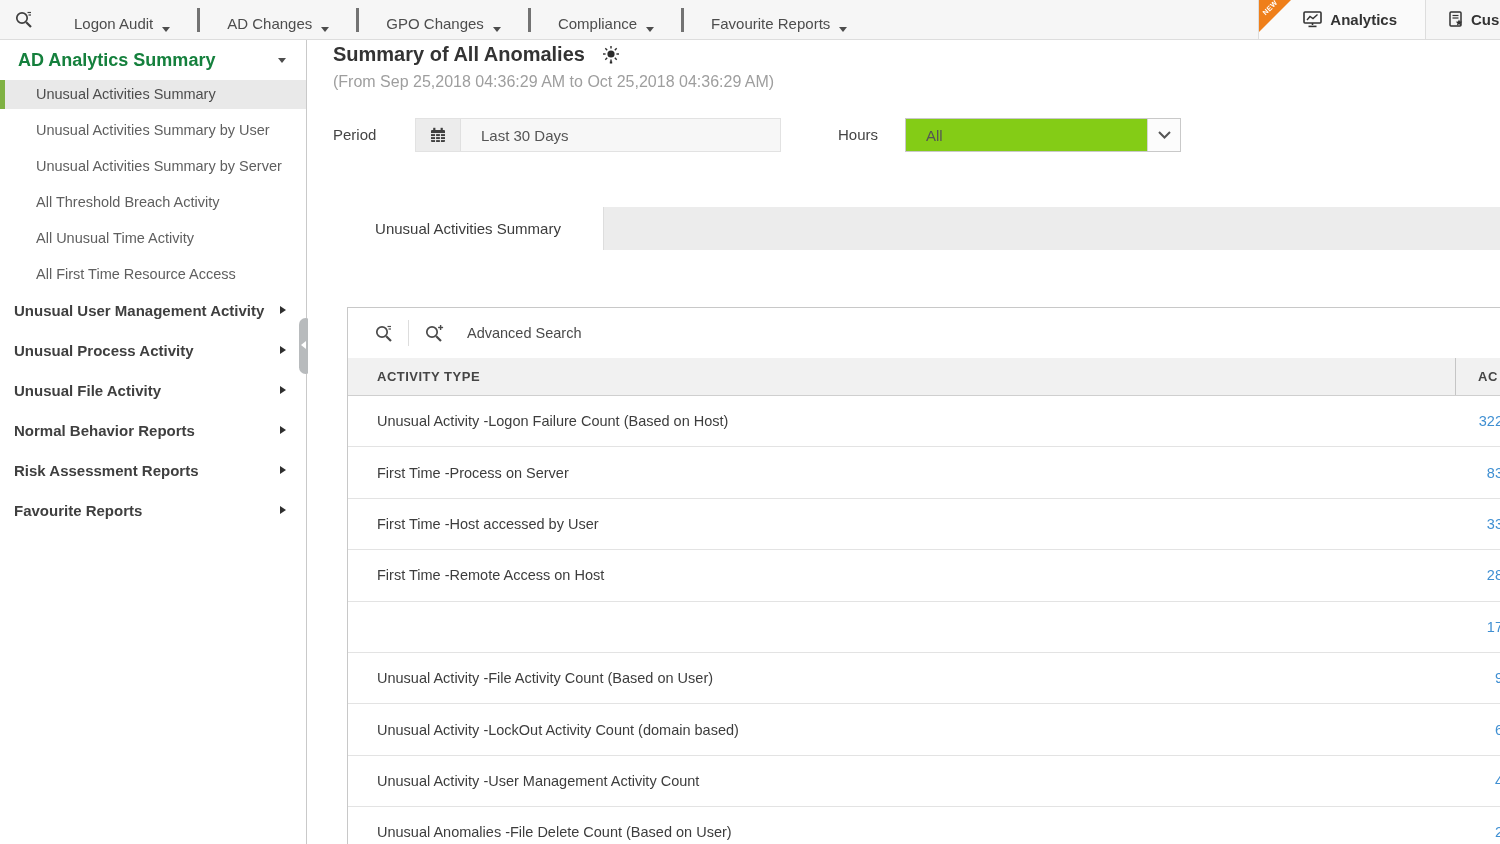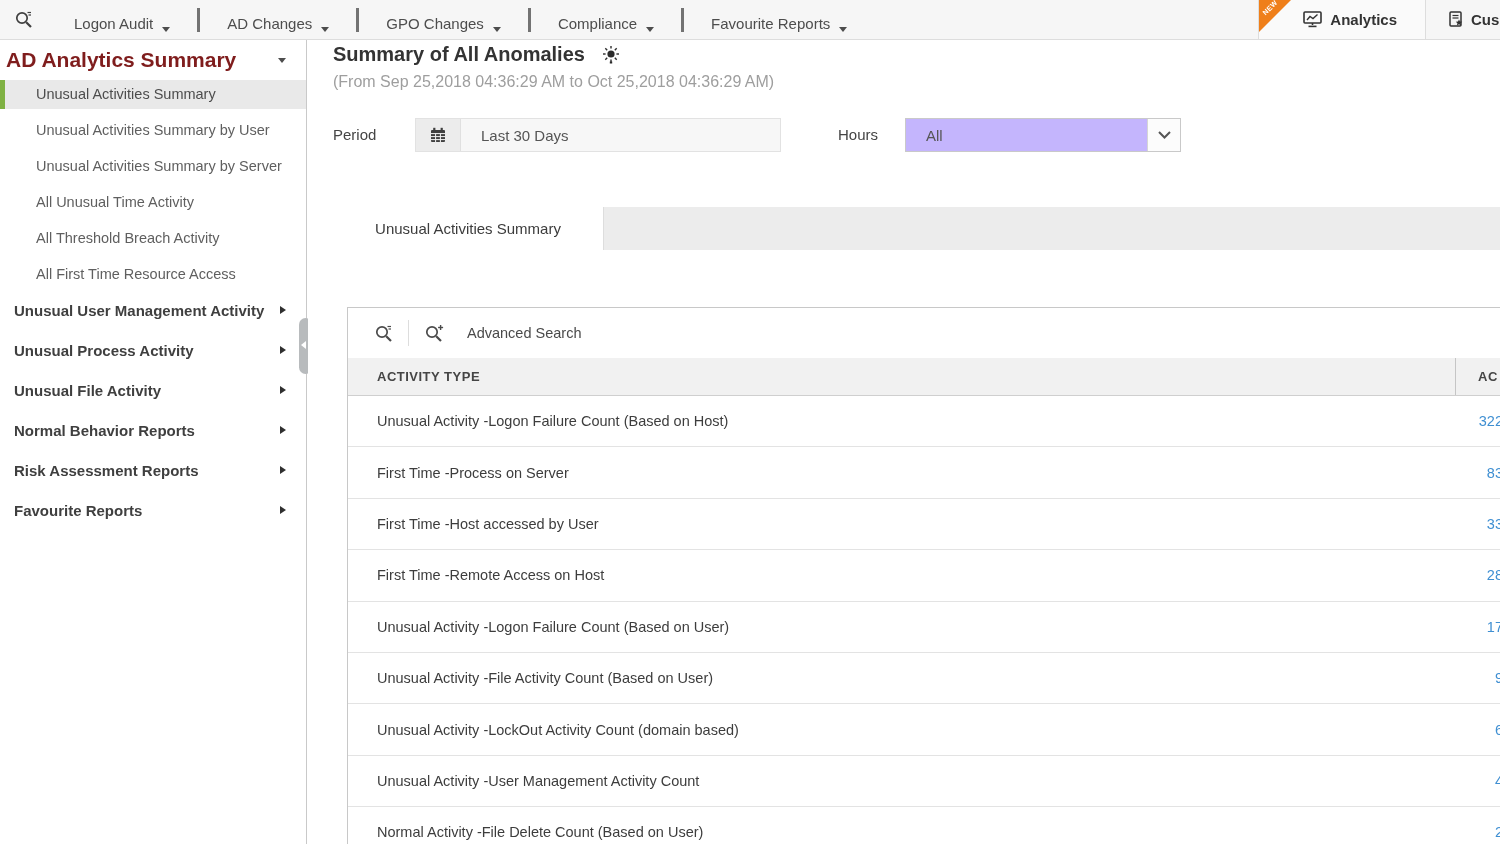--- a/index.html
+++ b/index.html
@@ -24,21 +24,21 @@
     border-top:32px solid #ef7f1a;border-right:32px solid transparent;}
   .ribbon span{position:absolute;top:-28px;left:-3px;width:28px;text-align:center;
     transform:rotate(-45deg);color:#fff;font-size:7px;font-weight:bold;letter-spacing:.5px;}
   .custom-btn{height:100%;display:flex;align-items:center;gap:7px;padding:0 0 0 22px;
     font-size:15px;font-weight:bold;color:#333;cursor:pointer;overflow:hidden;width:52px;}
 
   
   .sidebar{position:absolute;top:40px;left:0;width:307px;bottom:0;background:#fff;
     border-right:1px solid #c9c9c9;box-sizing:border-box;}
   .side-header{margin-top:2px;height:36px;display:flex;align-items:center;justify-content:space-between;
-    padding:0 20px 0 6px;font-size:21px;font-weight:bold;color:#7f1d1d;cursor:pointer;}
+    padding:0 20px 0 18px;font-size:18px;font-weight:bold;color:#15803d;cursor:pointer;}
   .side-list{list-style:none;margin:2px 0 0 0;padding:0;}
   .side-item{padding:4px 20px 4px 36px;margin-bottom:7px;font-size:14.5px;line-height:21px;
     color:#5f5f5f;cursor:pointer;}
   .side-item.selected{background:#e9e9e9;border-left:5px solid #7fb143;padding-left:31px;color:#4d4d4d;}
   .side-sections{list-style:none;margin:7px 0 0 0;padding:0;}
   .side-section{height:28px;margin-bottom:12px;display:flex;align-items:center;justify-content:space-between;
     padding:0 20px 0 14px;font-size:15px;font-weight:bold;color:#3f3f3f;cursor:pointer;}
   .caret-right{width:0;height:0;border-top:4.5px solid transparent;border-bottom:4.5px solid transparent;
     border-left:6px solid #2f2f2f;display:inline-block;}
   .collapse-handle{position:absolute;top:278px;right:-6px;width:13px;height:56px;background:#b8bbbd;
@@ -51,21 +51,21 @@
   .page-title-row{position:absolute;top:3px;left:25px;display:flex;align-items:center;gap:16px;}
   .page-title{font-size:20px;font-weight:bold;color:#333;}
   .date-range{position:absolute;top:33px;left:25px;font-size:16px;color:#9e9e9e;}
 
   .filter-label{position:absolute;font-size:15px;color:#444;text-align:right;}
   .period-field{position:absolute;top:78px;left:107px;width:366px;height:34px;background:#f7f7f7;
     border:1px solid #e2e2e2;box-sizing:border-box;display:flex;align-items:center;cursor:pointer;}
   .period-icon-cell{width:45px;height:100%;background:#ececec;display:flex;align-items:center;
     justify-content:center;border-right:1px solid #e0e0e0;box-sizing:border-box;}
   .period-value{padding-left:20px;font-size:15px;color:#555;}
-  .hours-field{position:absolute;top:78px;left:597px;width:276px;height:34px;background:#c4b5fd;
+  .hours-field{position:absolute;top:78px;left:597px;width:276px;height:34px;background:#84cc16;
     border:1px solid #c9c9c9;box-sizing:border-box;display:flex;align-items:center;cursor:pointer;}
   .hours-value{flex:1;padding-left:20px;font-size:15px;color:#555;}
   .hours-chevron-cell{width:33px;height:100%;border-left:1px solid #d5d5d5;display:flex;
     align-items:center;justify-content:center;background:#fcfcfc;box-sizing:border-box;}
 
   .tabstrip{position:absolute;top:167px;left:25px;right:0;height:43px;background:#ececec;display:flex;}
   .tab-active{width:270px;height:100%;background:#fff;border-right:1px solid #ddd;
     display:flex;align-items:center;justify-content:center;font-size:15px;color:#3c3c3c;cursor:pointer;}
 
   .panel{position:absolute;top:267px;left:39px;width:1170px;height:600px;
@@ -149,22 +149,22 @@
 
   <div class="sidebar">
     <div class="side-header">
       <span>AD Analytics Summary</span>
       <i class="caret-down"></i>
     </div>
     <ul class="side-list">
         <li class="side-item selected">Unusual Activities Summary</li>
         <li class="side-item">Unusual Activities Summary by User</li>
         <li class="side-item">Unusual Activities Summary by Server</li>
+        <li class="side-item">All Threshold Breach Activity</li>
         <li class="side-item">All Unusual Time Activity</li>
-        <li class="side-item">All Threshold Breach Activity</li>
         <li class="side-item">All First Time Resource Access</li>
       </ul>
     <ul class="side-sections">
         <li class="side-section">
           <span>Unusual User Management Activity</span>
           <i class="caret-right"></i>
         </li>
         <li class="side-section">
           <span>Unusual Process Activity</span>
           <i class="caret-right"></i>
@@ -281,36 +281,35 @@
           </div>
           <div class="trow">
             <div class="td-activity">First Time -Host accessed by User</div>
             <div class="td-count"><a class="count-link">33</a></div>
           </div>
           <div class="trow">
             <div class="td-activity">First Time -Remote Access on Host</div>
             <div class="td-count"><a class="count-link">28</a></div>
           </div>
           <div class="trow">
-            <div class="td-activity">Unusual Activity -Logon Failure Count (Based on User)</div>
             <div class="td-count"><a class="count-link">17</a></div>
           </div>
           <div class="trow">
             <div class="td-activity">Unusual Activity -File Activity Count (Based on User)</div>
             <div class="td-count"><a class="count-link">9</a></div>
           </div>
           <div class="trow">
             <div class="td-activity">Unusual Activity -LockOut Activity Count (domain based)</div>
             <div class="td-count"><a class="count-link">6</a></div>
           </div>
           <div class="trow">
             <div class="td-activity">Unusual Activity -User Management Activity Count</div>
             <div class="td-count"><a class="count-link">4</a></div>
           </div>
           <div class="trow">
-            <div class="td-activity">Normal Activity -File Delete Count (Based on User)</div>
+            <div class="td-activity">Unusual Anomalies -File Delete Count (Based on User)</div>
             <div class="td-count"><a class="count-link">2</a></div>
           </div>
         </div>
     </div>
   </div>
 
 </div>
 
 </body></html>

